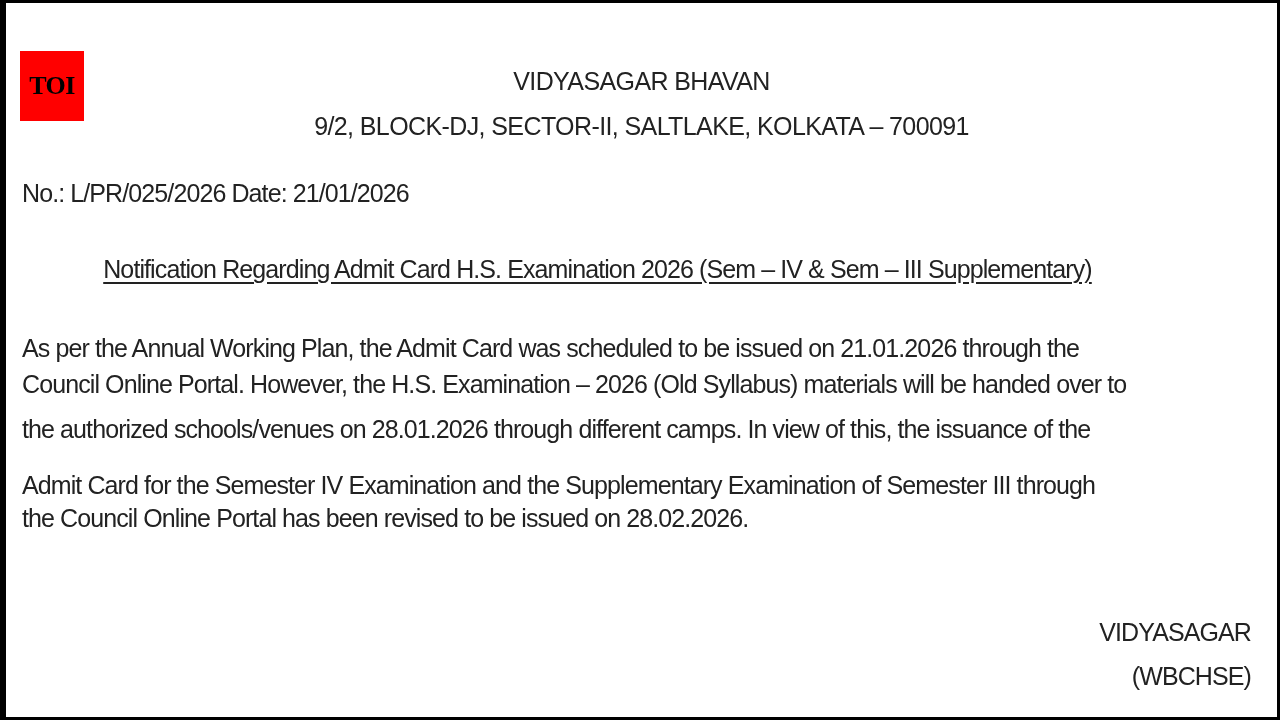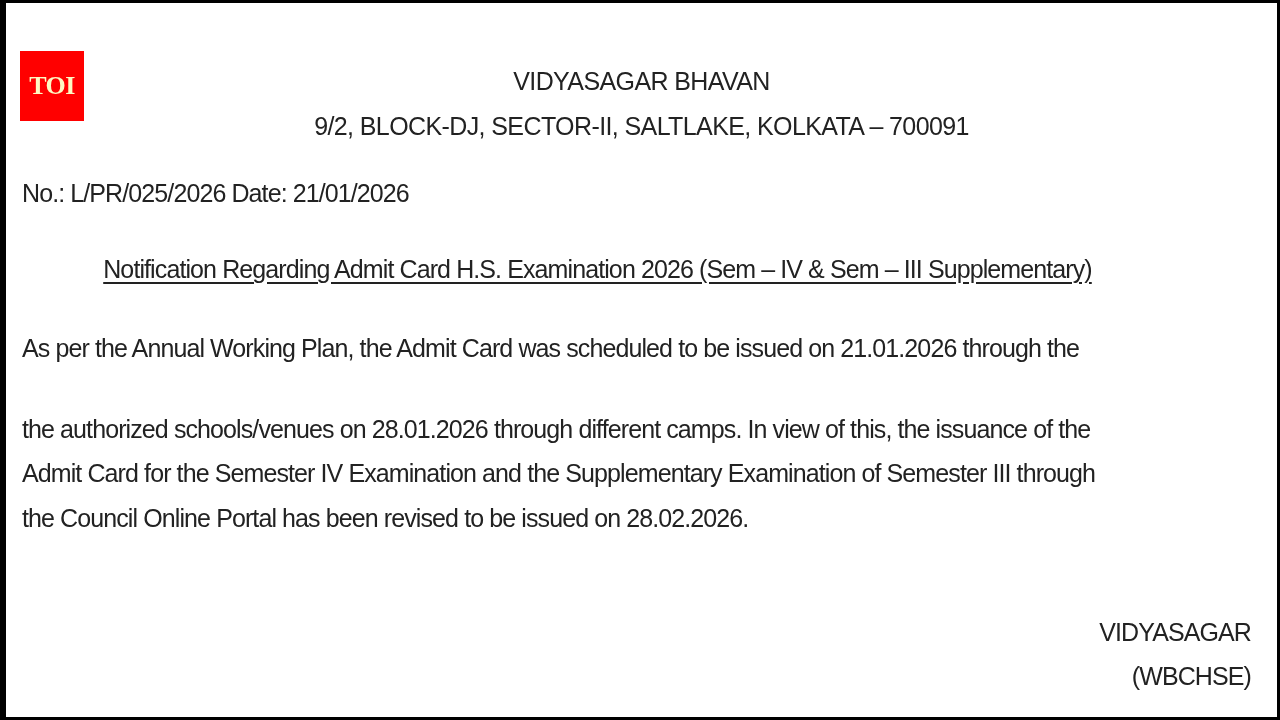--- a/index.html
+++ b/index.html
@@ -6,21 +6,21 @@
   body {
     width:1280px; height:720px; background:#000; position:relative; overflow:hidden;
     font-family:"Liberation Sans", sans-serif;
   }
   .page {
     position:absolute; left:6px; top:3px; width:1271px; height:714px;
     background:#fff; color:#222;
   }
   .logo {
     position:absolute; left:14px; top:48px; width:64px; height:70px;
-    background:#ff0000; color:#fef9c3; display:flex; align-items:center; justify-content:center;
+    background:#ff0000; color:#000000; display:flex; align-items:center; justify-content:center;
     font-family:"Liberation Serif", serif; font-weight:bold; font-size:26px; letter-spacing:-0.5px;
   }
   .line {
     position:absolute; white-space:nowrap; font-size:25px; letter-spacing:-0.9px;
     transform-origin:left top;
   }
   .center { left:0; width:1271px; text-align:center; }
   .hdr { font-size:25px; letter-spacing:-0.6px; }
   .title { text-decoration:underline; text-underline-offset:4px; text-decoration-thickness:1.5px; }
   .right { right:26px; text-align:right; }
@@ -32,19 +32,20 @@
   <div class="logo">TOI</div>
 
   <div class="line center hdr" style="top:64px;">VIDYASAGAR BHAVAN</div>
   <div class="line center hdr" style="top:109px;">9/2, BLOCK-DJ, SECTOR-II, SALTLAKE, KOLKATA – 700091</div>
 
   <div class="line" style="left:16px; top:176px;">No.: L/PR/025/2026 Date: 21/01/2026</div>
 
   <div class="line center title" style="top:252px; left:-44px;">Notification Regarding Admit Card H.S. Examination 2026 (Sem – IV &amp; Sem – III Supplementary)</div>
 
   <div class="line" style="left:16px; top:323px;margin-top:8px;">As per the Annual Working Plan, the Admit Card was scheduled to be issued on 21.01.2026 through the</div>
+  <div class="line" style="left:16px; top:367px;">Council Online Portal. However, the H.S. Examination – 2026 (Old Syllabus) materials will be handed over to</div>
   <div class="line" style="left:16px; top:412px;">the authorized schools/venues on 28.01.2026 through different camps. In view of this, the issuance of the</div>
-  <div class="line" style="left:16px; top:456px;">Admit Card for the Semester IV Examination and the Supplementary Examination of Semester III through</div>
+  <div class="line" style="left:16px; top:468px;">Admit Card for the Semester IV Examination and the Supplementary Examination of Semester III through</div>
   <div class="line" style="left:16px; top:501px;">the Council Online Portal has been revised to be issued on 28.02.2026.</div>
 
   <div class="line right" style="top:615px;">VIDYASAGAR</div>
   <div class="line right" style="top:659px;">(WBCHSE)</div>
 </div>
 
 </body></html>

